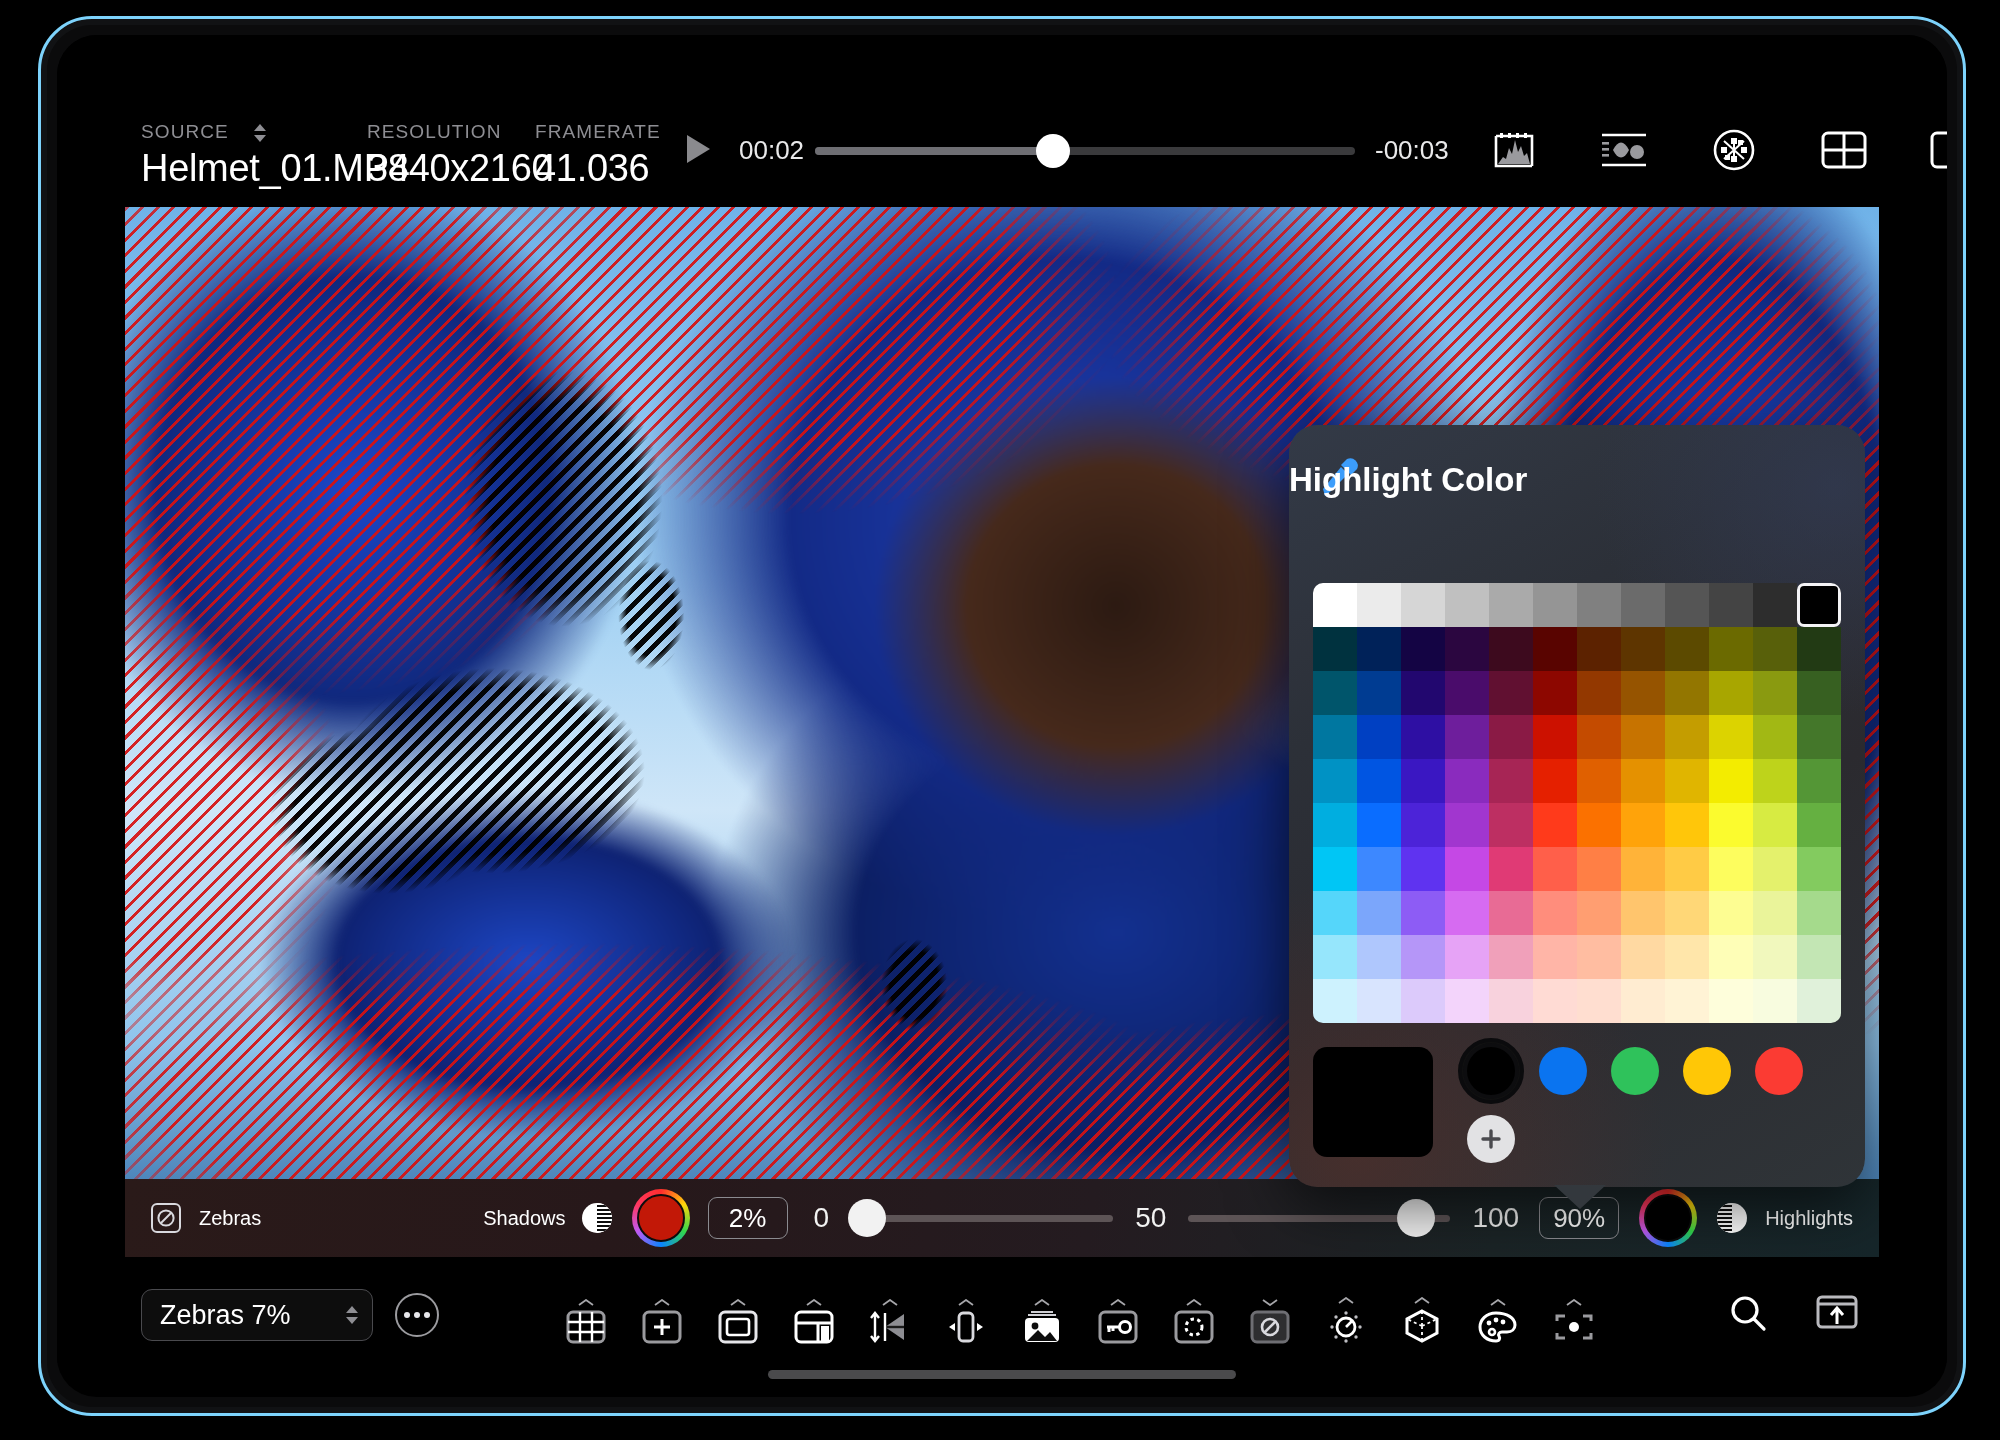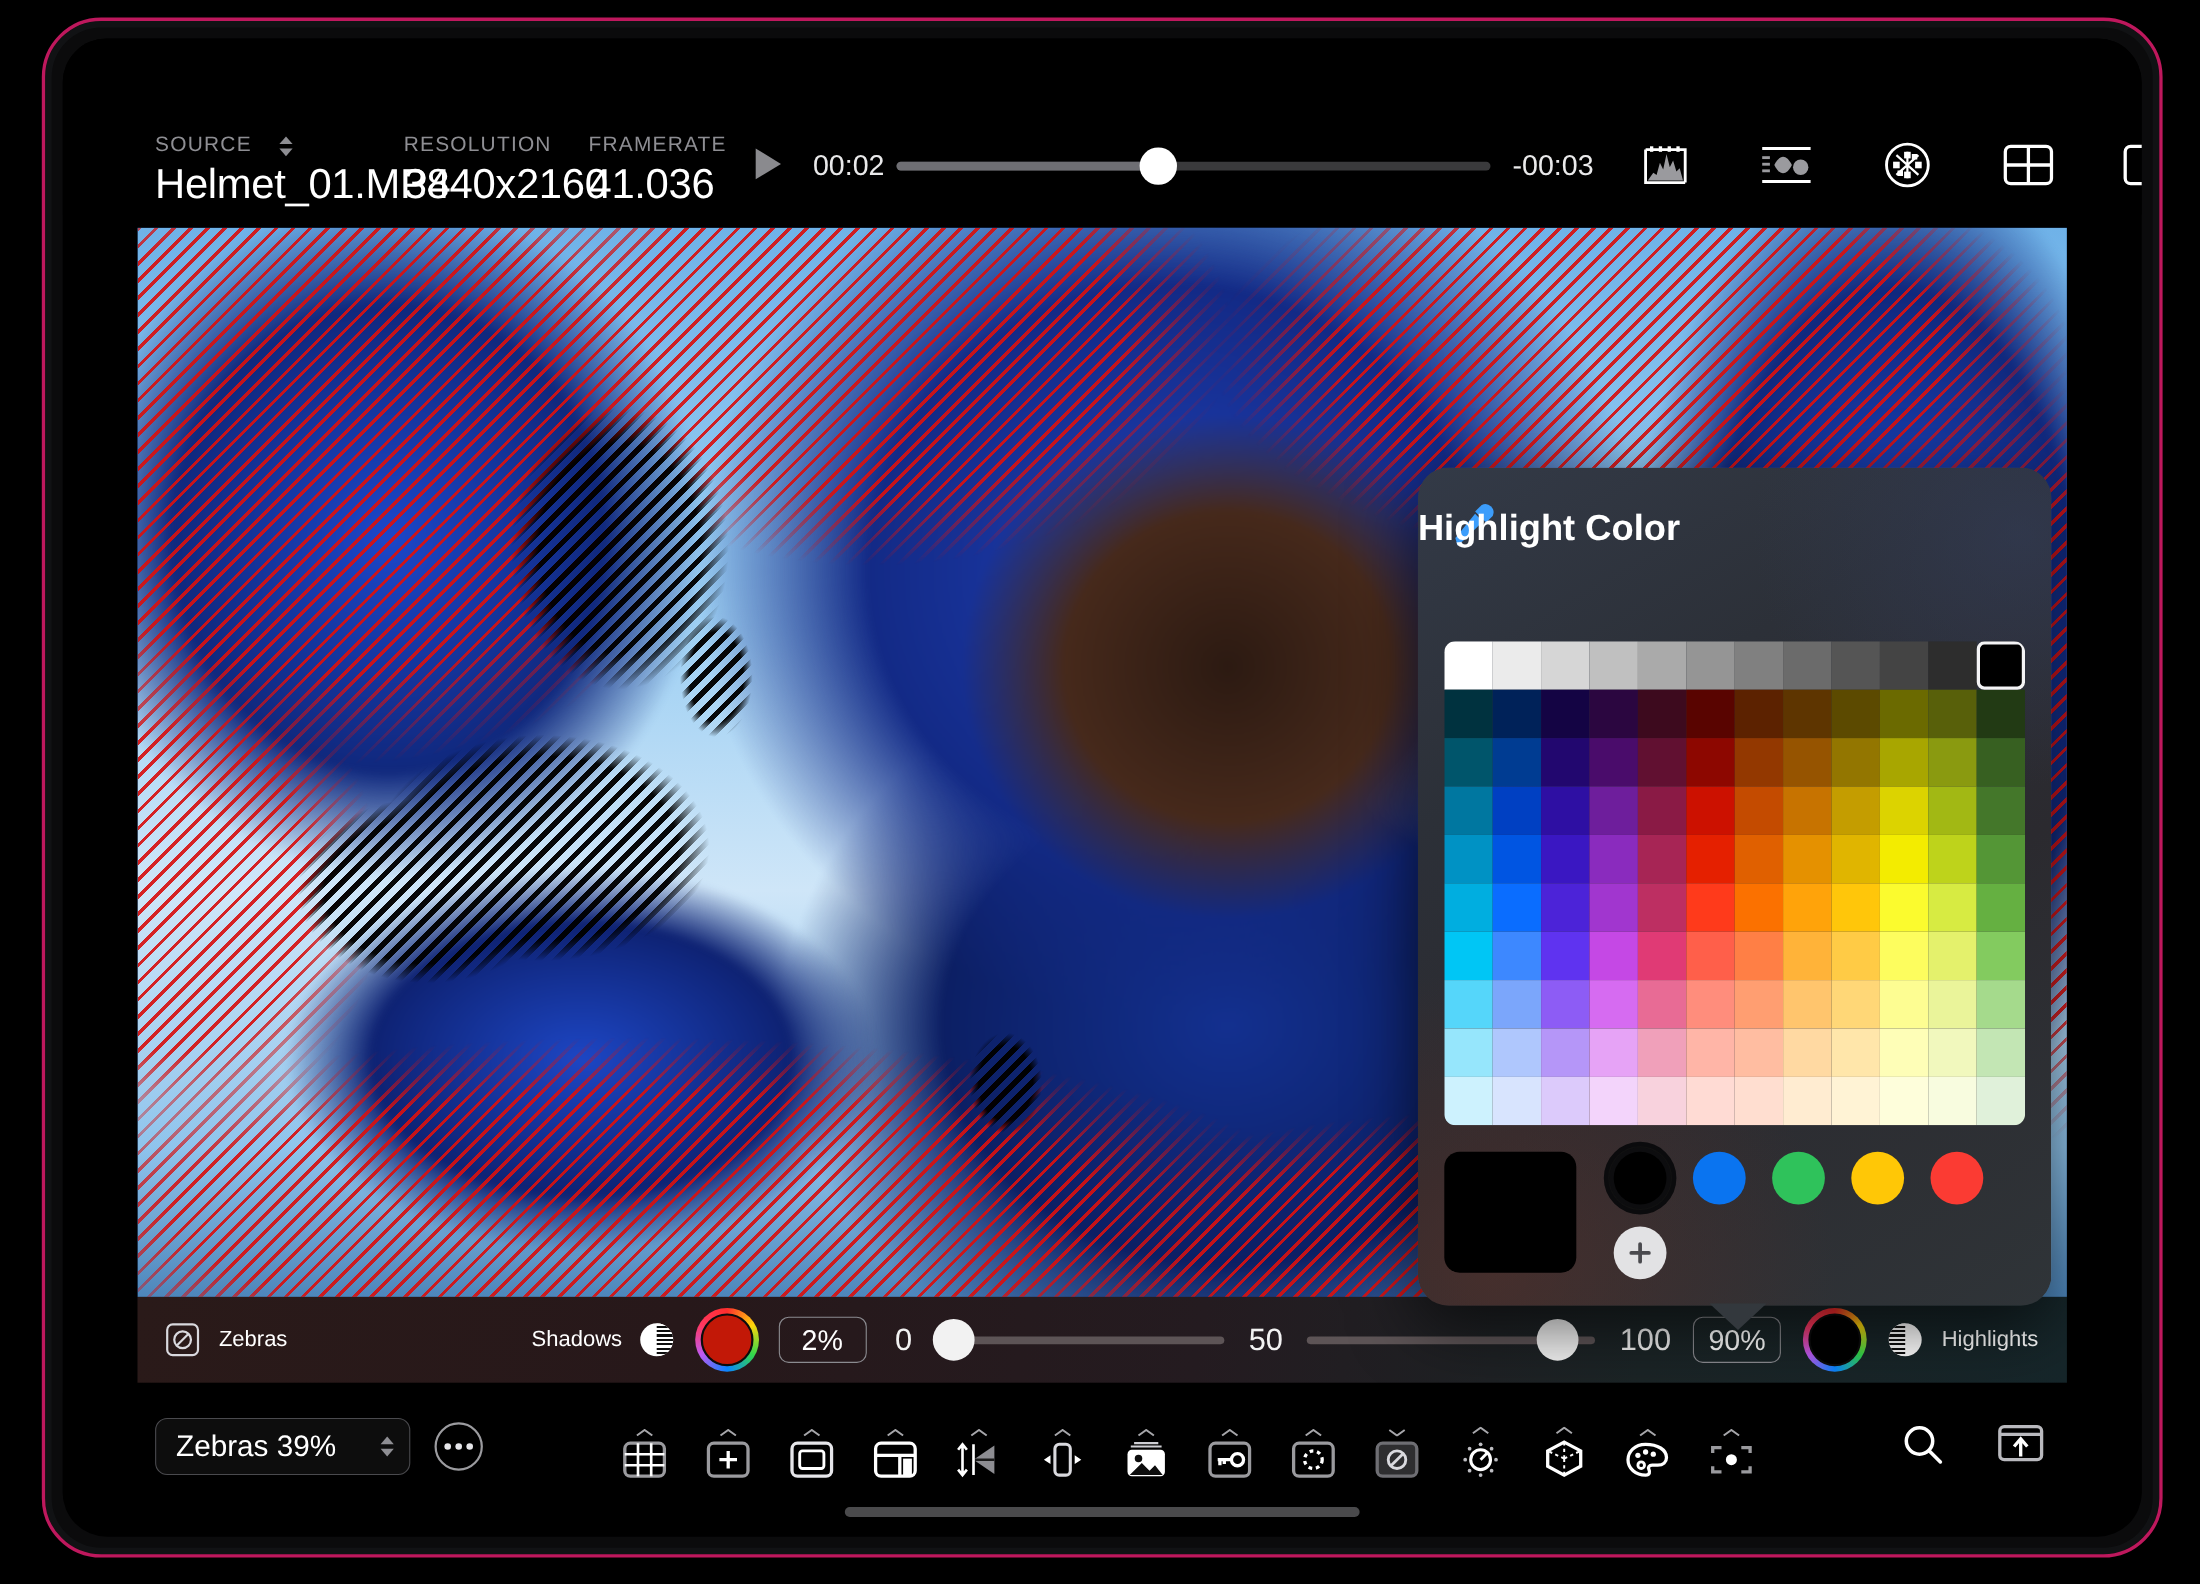--- a/index.html
+++ b/index.html
@@ -10,21 +10,21 @@
     overflow: hidden;
   }
   #root { position: relative; width: 2000px; height: 1440px; background: #000; }
 
   
   .device {
     position: absolute; left: 38px; top: 16px;
     width: 1928px; height: 1400px;
     background: #0b0b0c;
     border-radius: 54px;
-    border: 3px solid #be185d;
+    border: 3px solid #7dd3fc;
     box-shadow: inset 0 0 0 6px #111214;
     overflow: hidden;
   }
   .screen {
     position: absolute; left: 16px; top: 16px;
     width: 1890px; height: 1362px;
     background: #000;
     border-radius: 40px;
     overflow: hidden;
   }
@@ -383,21 +383,21 @@
         <div class="halfg" style="margin-left:20px;">
           <div class="strip" style="left:0;"></div>
         </div>
 
         <span class="bar-label" style="margin-left:18px;">Highlights</span>
       </div>
 
       <div class="toolbar">
 
         <div class="select" style="margin-left:84px;">
-          <span>Zebras 39%</span>
+          <span>Zebras 7%</span>
           <span class="sortglyph" style="margin-left:22px;"></span>
         </div>
 
         <div class="dots" style="margin-left:22px;">
           <i></i>
             <i></i>
             <i></i>
         </div>
 
         <div class="tools" style="margin-left:120px;">

